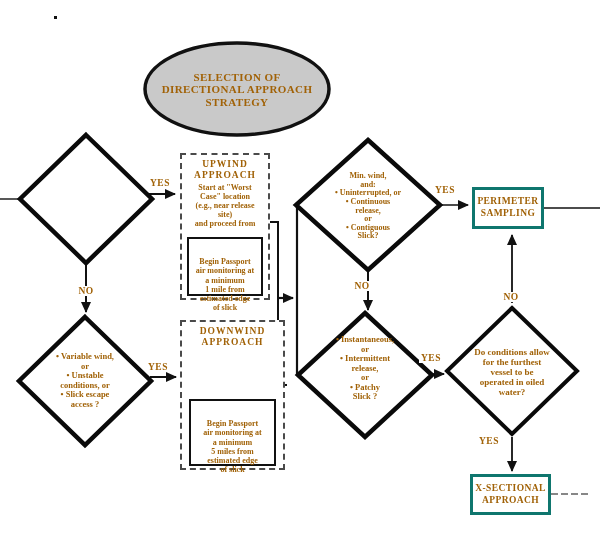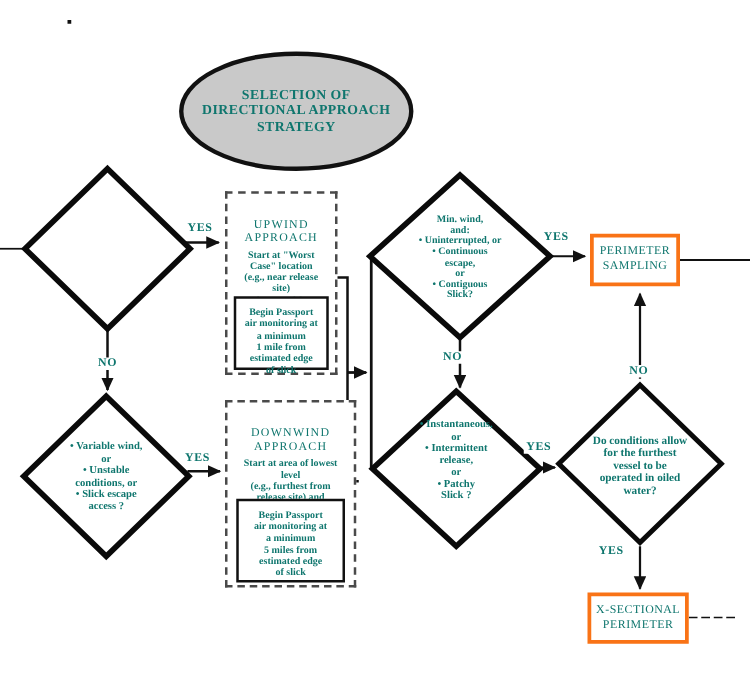--- a/index.html
+++ b/index.html
@@ -1,41 +1,41 @@
 <!DOCTYPE html>
 <html><head>
 <meta charset="utf-8">
 <style>
   html,body{margin:0;padding:0;background:#fff;}
   .canvas{
     position:relative;width:600px;height:544px;background:#fff;overflow:hidden;
-    font-family:"Liberation Serif","DejaVu Serif",serif;color:#0f766e;
+    font-family:"Liberation Serif","DejaVu Serif",serif;color:#a16207;
   }
   svg.wires{position:absolute;left:0;top:0;z-index:0;}
   .lbl{
     position:absolute;transform:translate(-50%,-50%);text-align:center;
     font-weight:bold;white-space:pre-line;line-height:1.12;z-index:2;
   }
   .edge{
     position:absolute;transform:translate(-50%,-50%);font-weight:bold;
     font-size:9.5px;letter-spacing:.5px;background:#fff;padding:0 2px;z-index:3;
     font-family:"Liberation Serif","DejaVu Serif",serif;
   }
   .box{position:absolute;box-sizing:border-box;z-index:2;}
   .proc{border:2px dashed #4a4a4a;background:#fff;text-align:center;}
-  .proc-title{font-weight:normal;font-size:9.5px;letter-spacing:1px;line-height:1.15;margin-top:20px;white-space:pre-line;}
+  .proc-title{font-weight:bold;font-size:9.5px;letter-spacing:1px;line-height:1.15;margin-top:4px;white-space:pre-line;}
   .proc-body{font-weight:bold;font-size:8px;line-height:1.13;margin-top:2px;white-space:pre-line;}
   .note{
     position:absolute;border:2px solid #111;background:#fff;box-sizing:border-box;
     font-weight:bold;font-size:8px;line-height:1.16;text-align:center;
-    white-space:pre-line;padding-top:6px;z-index:2;
+    white-space:pre-line;padding-top:18px;z-index:2;
   }
   .term{
-    border:3px solid #f97316;background:#fff;display:flex;align-items:center;justify-content:center;
-    text-align:center;font-weight:normal;font-size:9.5px;letter-spacing:.4px;
+    border:3px solid #0f766e;background:#fff;display:flex;align-items:center;justify-content:center;
+    text-align:center;font-weight:bold;font-size:9.5px;letter-spacing:.4px;
     line-height:1.25;white-space:pre-line;
   }
   .speck{position:absolute;width:3px;height:3px;background:#111;z-index:1;}
 </style>
 </head>
 <body>
 
 <div class="canvas">
 
   <svg class="wires" width="600" height="544" viewBox="0 0 600 544">
@@ -79,21 +79,21 @@
   <div class="lbl" style="left:85px;top:381px;font-size:8.5px;width:112px">• Variable wind,
 or
 • Unstable
 conditions, or
 • Slick escape
 access ?</div>
   <div class="lbl" style="left:368px;top:206px;font-size:8px;width:110px;line-height:1.08">Min. wind,
 and:
 • Uninterrupted, or
 • Continuous
-escape,
+release,
 or
 • Contiguous
 Slick?</div>
   <div class="lbl" style="left:365px;top:368px;font-size:8.5px;width:110px">• Instantaneous,
 or
 • Intermittent
 release,
 or
 • Patchy
 Slick ?</div>
@@ -115,37 +115,32 @@
 air monitoring at
 a minimum
 1 mile from
 estimated edge
 of slick</div>
   </div>
 
   <div class="box proc" style="left:180px;top:320px;width:105px;height:150px">
     <div class="proc-title">DOWNWIND
 APPROACH</div>
-    <div class="proc-body">Start at area of lowest
-level
-(e.g., furthest from
-release site) and
-proceed from there.</div>
     <div class="note" style="left:7px;top:77px;width:87px;height:67px">Begin Passport
 air monitoring at
 a minimum
 5 miles from
 estimated edge
 of slick</div>
   </div>
 
   <div class="box term" style="left:472px;top:187px;width:72px;height:42px">PERIMETER
 SAMPLING</div>
   <div class="box term" style="left:470px;top:474px;width:81px;height:41px">X-SECTIONAL
-PERIMETER</div>
+APPROACH</div>
 
   <div class="edge" style="left:160px;top:183px">YES</div>
   <div class="edge" style="left:86px;top:291px">NO</div>
   <div class="edge" style="left:158px;top:367px">YES</div>
   <div class="edge" style="left:445px;top:190px">YES</div>
   <div class="edge" style="left:362px;top:286px">NO</div>
   <div class="edge" style="left:431px;top:358px">YES</div>
   <div class="edge" style="left:511px;top:297px">NO</div>
   <div class="edge" style="left:489px;top:441px">YES</div>
 

